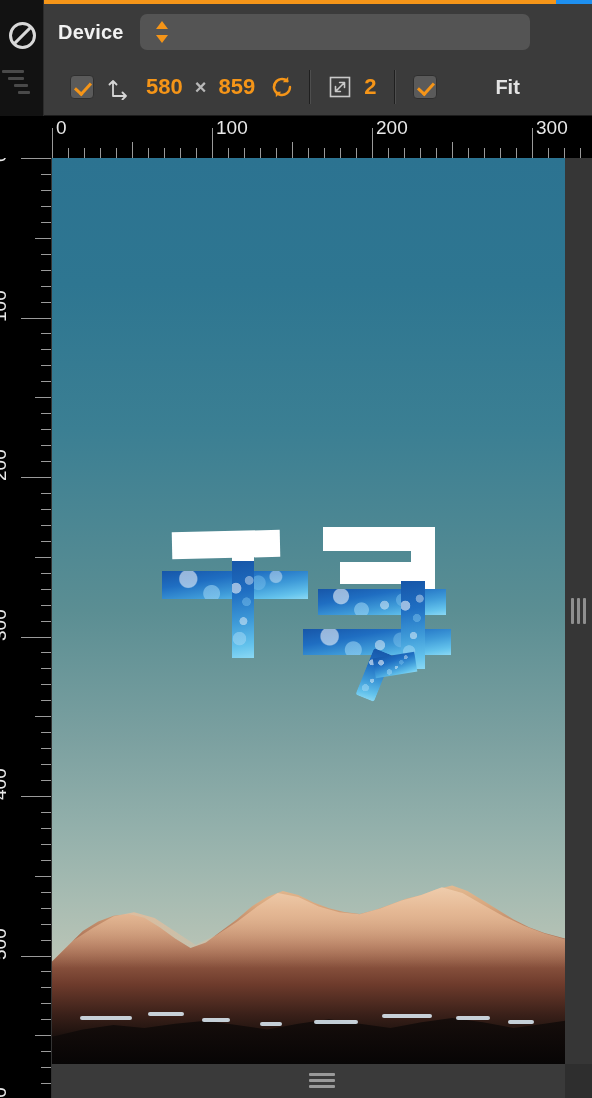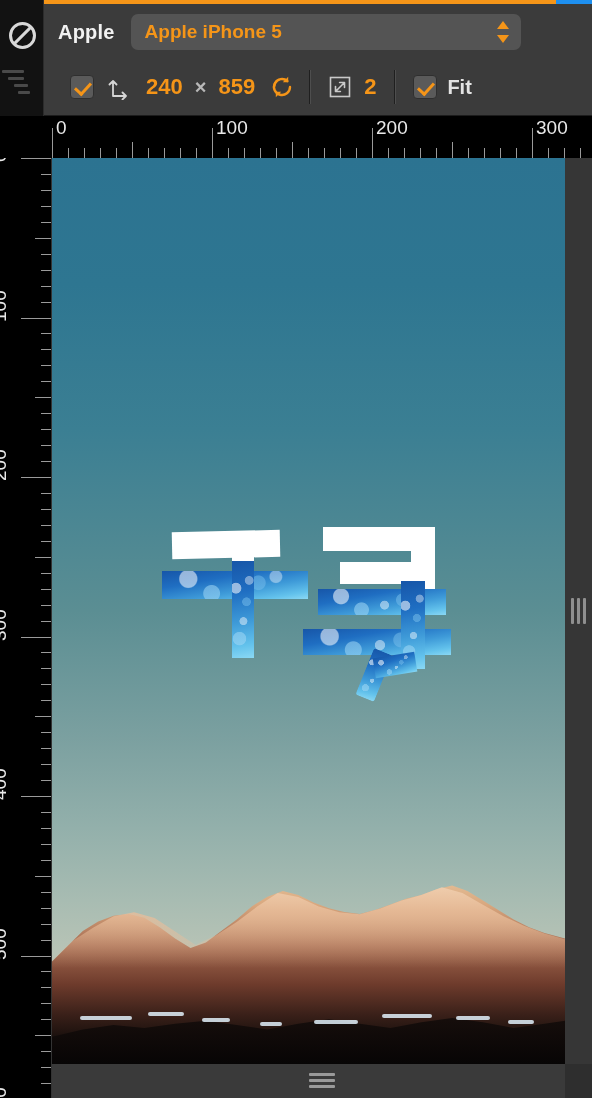--- a/index.html
+++ b/index.html
@@ -71,21 +71,21 @@
     border:1px solid #2f2f2f; position:relative; flex:none;
   }
   .cbox::after {
     content:""; position:absolute; left:7px; top:3px; width:7px; height:13px;
     border:solid #f59518; border-width:0 3.5px 3.5px 0; transform:rotate(42deg);
   }
 
   .icon-svg { flex:none; display:block; }
   .num { color:#f59518; font-size:22px; font-weight:bold; }
   .times { color:#b8b8b8; font-size:20px; font-weight:bold; }
-  .fit-label { color:#e3e3e3; font-size:20px; font-weight:bold; }
+  .fit-label { color:#e3e3e3; font-size:20px; font-weight:bold;margin-left:48px; }
   .vdiv { width:1px; height:34px; background:#1f1f1f; box-shadow:1px 0 0 #4e4e4e; flex:none; } .sp10{width:10px;flex:none}
   .sp12{width:12px;flex:none} .sp14{width:14px;flex:none} .sp18{width:18px;flex:none}
 
   
   .ruler-corner { position:absolute; left:0; top:116px; width:52px; height:42px; background:#000; }
   .ruler-h {
     position:absolute; left:0; top:116px; width:592px; height:42px;
     background:#000; overflow:hidden;
   }
   .ruler-v {
@@ -196,38 +196,37 @@
       <i></i>
         <i></i>
         <i></i>
         <i></i>
     </div>
   </div>
 
   <div class="toolbar">
 
     <div class="tb-row row1">
-      <span class="tb-label">Apple</span>
+      <span class="tb-label">Device</span>
       <div class="device-select">
-        <span class="val">Apple iPhone 5</span>
         <span class="stepper">
           <i class="up"></i>
             <i class="dn"></i>
         </span>
       </div>
     </div>
 
     <div class="tb-row row2">
       <span class="cbox"></span>
       <span class="sp12"></span>
       <svg class="icon-svg" width="26" height="26" viewBox="0 0 26 26">
         <path d="M7 22 L7 7 M7 7 L3.5 10.5 M7 7 L10.5 10.5 M7 22 L20 22 M20 22 L16.5 18.5 M20 22 L16.5 25.5" fill="none" stroke="#d6d6d6" stroke-width="1.8" stroke-linecap="round" stroke-linejoin="round"></path>
       </svg>
       <span class="sp14"></span>
-      <span class="num">240</span>
+      <span class="num">580</span>
       <span class="sp12"></span>
       <span class="times">×</span>
       <span class="sp12"></span>
       <span class="num">859</span>
       <span class="sp14"></span>
       <svg class="icon-svg" width="26" height="26" viewBox="0 0 26 26">
         <path d="M21 13 a8 8 0 1 1 -2.6 -5.9" fill="none" stroke="#f59518" stroke-width="2.4" stroke-linecap="round"></path>
         <path d="M5 13 a8 8 0 0 1 2.6 -5.9" fill="none" stroke="#f59518" stroke-width="2.4" stroke-linecap="round"></path>
         <path d="M19.2 2.8 L19.2 8.2 L13.8 8.2 Z" fill="#f59518"></path>
         <path d="M6.8 23.2 L6.8 17.8 L12.2 17.8 Z" fill="#f59518"></path>

